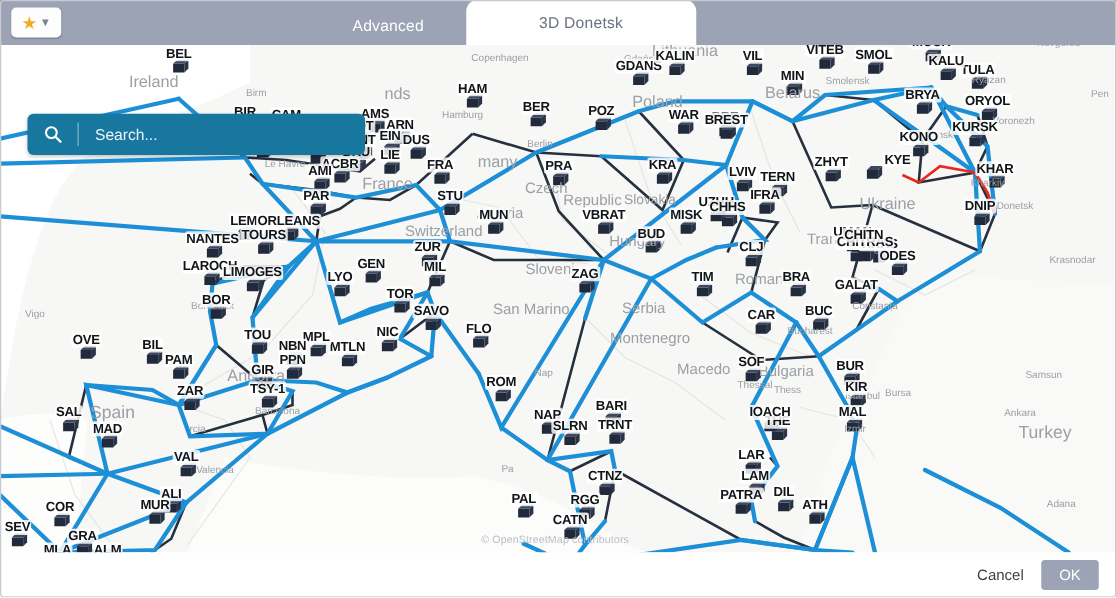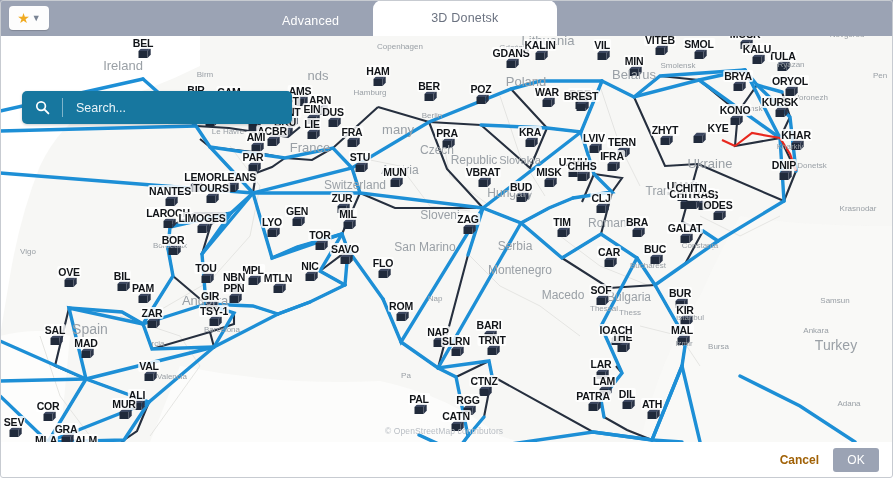--- a/index.html
+++ b/index.html
@@ -77,21 +77,21 @@
     position: absolute; transform: translate(-50%,-50%);
     color: #9aa0a6; white-space: nowrap; pointer-events: none;
   }
 
   
   .footer {
     position: absolute; left: 0; top: 442px; width: 893px; height: 36px;
     background: #ffffff; display: flex; align-items: center;
     justify-content: flex-end; gap: 14px; padding-right: 14px;
   }
-  .cancel-link { color: #a16207; font-size: 12px; cursor: pointer; font-weight: bold; }
+  .cancel-link { color: #404040; font-size: 12px; cursor: pointer; }
   .ok-btn {
     width: 46px; height: 24px; background: #9ba3b4; color: #fff;
     font-size: 12px; display: flex; align-items: center; justify-content: center;
     border-radius: 3px; cursor: pointer;
   }
   .win-border {
     position: absolute; left: 0; top: 0; width: 893px; height: 478px;
     border: 1px solid #c7cbd1; border-radius: 3px; pointer-events: none;
   }
 </style>
@@ -898,21 +898,21 @@
         <div class="geolabel" style="left: 678px; top: 29px; font-size: 8px;">Smolensk</div>
         <div class="geolabel" style="left: 847px; top: -2px; font-size: 8px;">Novgorod</div>
         <div class="geolabel" style="left: 791px; top: 28px; font-size: 8px;">Ryazan</div>
         <div class="geolabel" style="left: 811px; top: 61px; font-size: 8px;">Voronezh</div>
         <div class="geolabel" style="left: 812px; top: 129px; font-size: 8px;">Donetsk</div>
         <div class="geolabel" style="left: 858px; top: 172px; font-size: 8px;">Krasnodar</div>
         <div class="geolabel" style="left: 836px; top: 309px; font-size: 14px;">Turkey</div>
         <div class="geolabel" style="left: 835px; top: 264px; font-size: 8px;">Samsun</div>
         <div class="geolabel" style="left: 816px; top: 294px; font-size: 8px;">Ankara</div>
         <div class="geolabel" style="left: 849px; top: 367px; font-size: 8px;">Adana</div>
-        <div class="geolabel" style="left: 712px; top: 310px; font-size: 8px; padding-left: 13px;">Bursa</div>
+        <div class="geolabel" style="left: 712px; top: 278px; font-size: 8px; padding-left: 13px;">Bursa</div>
         <div class="geolabel" style="left: 684px; top: 307px; font-size: 8px;">Izmir</div>
         <div class="geolabel" style="left: 690px; top: 281px; font-size: 8px;">Istanbul</div>
         <div class="geolabel" style="left: 604px; top: 272px; font-size: 8px;">Thessal</div>
         <div class="geolabel" style="left: 700px; top: 209px; font-size: 8px;">Constanța</div>
         <div class="geolabel" style="left: 648px; top: 229px; font-size: 8px;">Bucharest</div>
         <div class="geolabel" style="left: 710px; top: 127px; font-size: 13px;">Ukraine</div>
         <div class="geolabel" style="left: 665px; top: 155px; font-size: 12px;">Transyl</div>
         <div class="geolabel" style="left: 513px; top: 11px; font-size: 8px;">Gdańsk</div>
         <div class="geolabel" style="left: 400px; top: 10px; font-size: 8px;">Copenhagen</div>
         <div class="geolabel" style="left: 790px; top: 110px; font-size: 8px;">Kharkiv</div>

